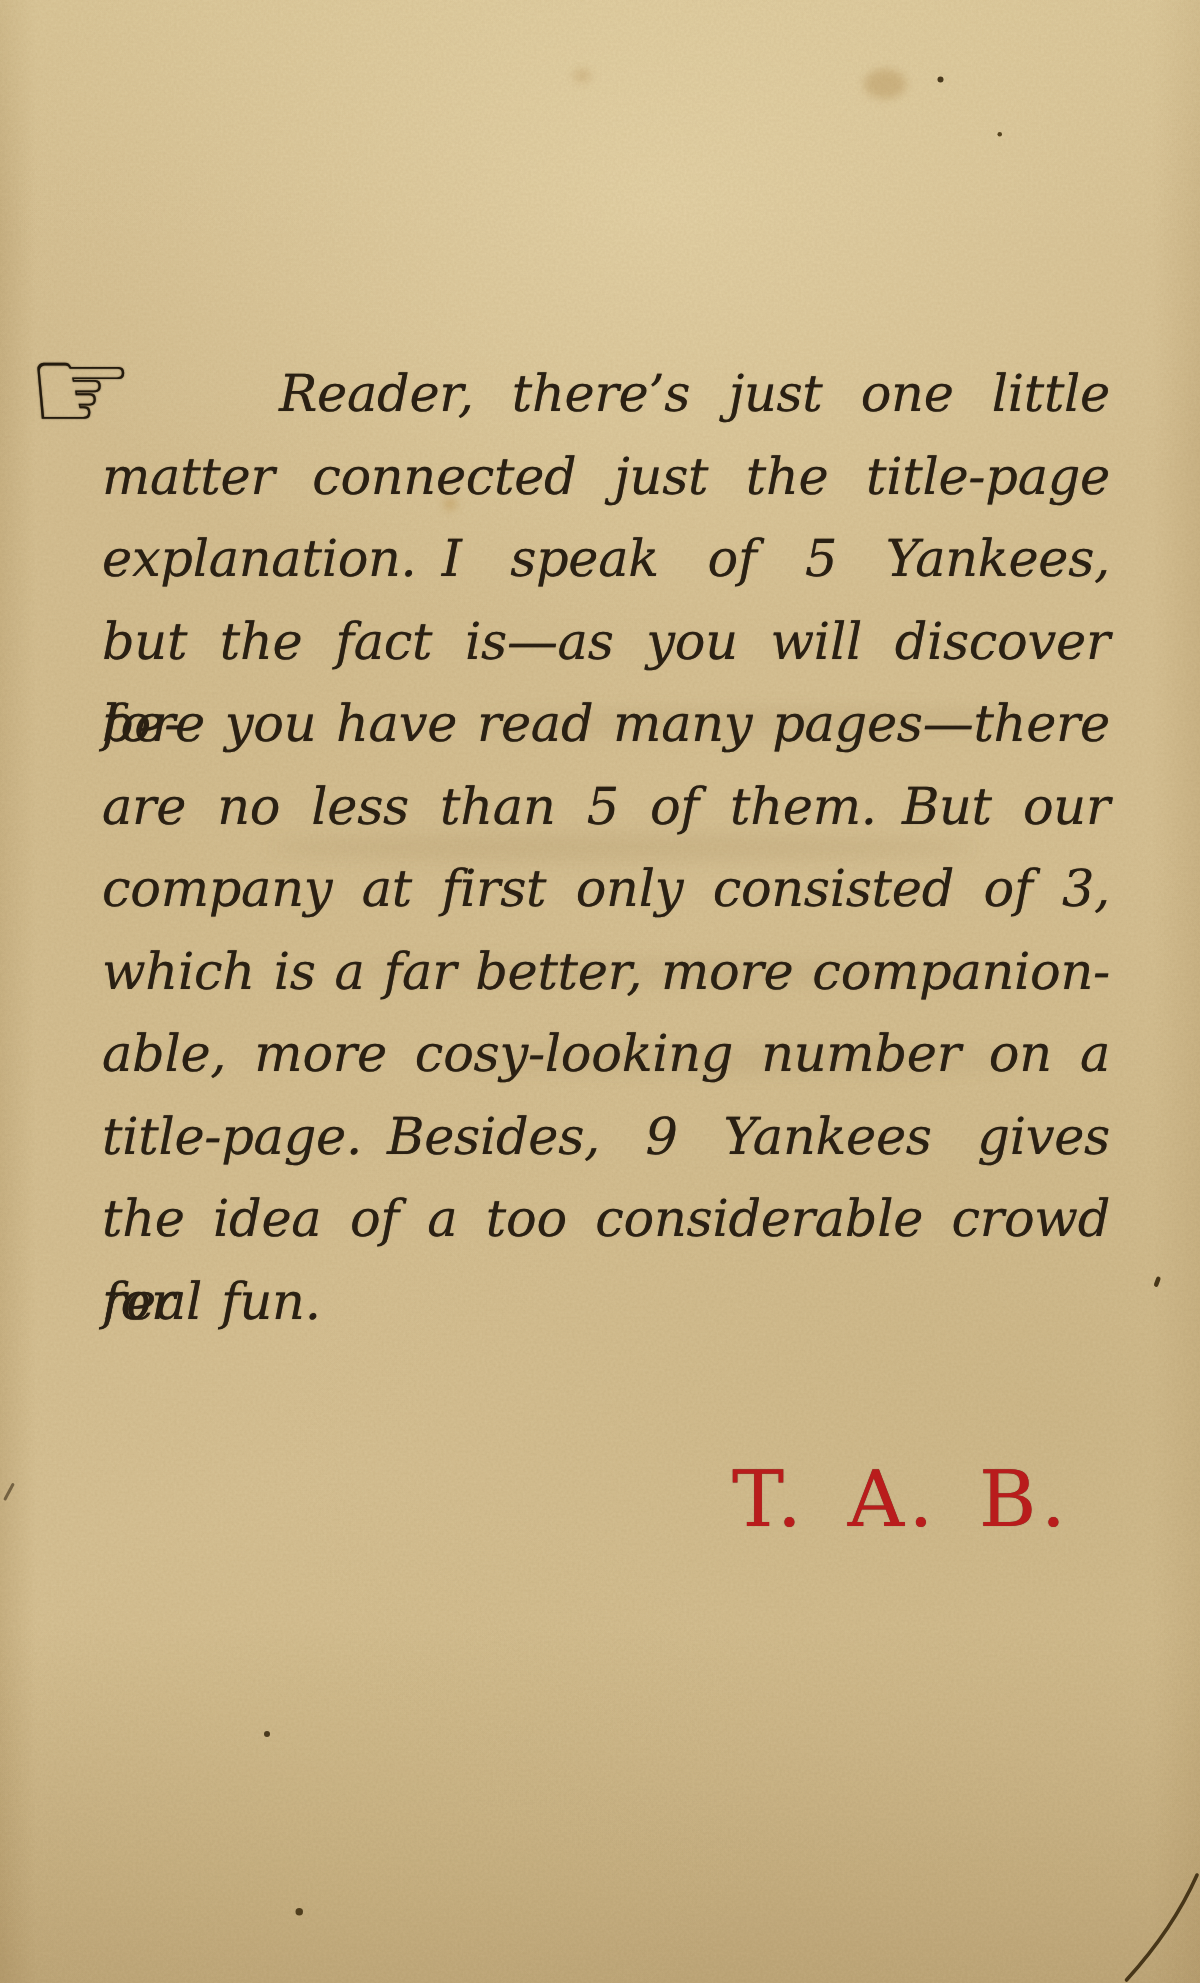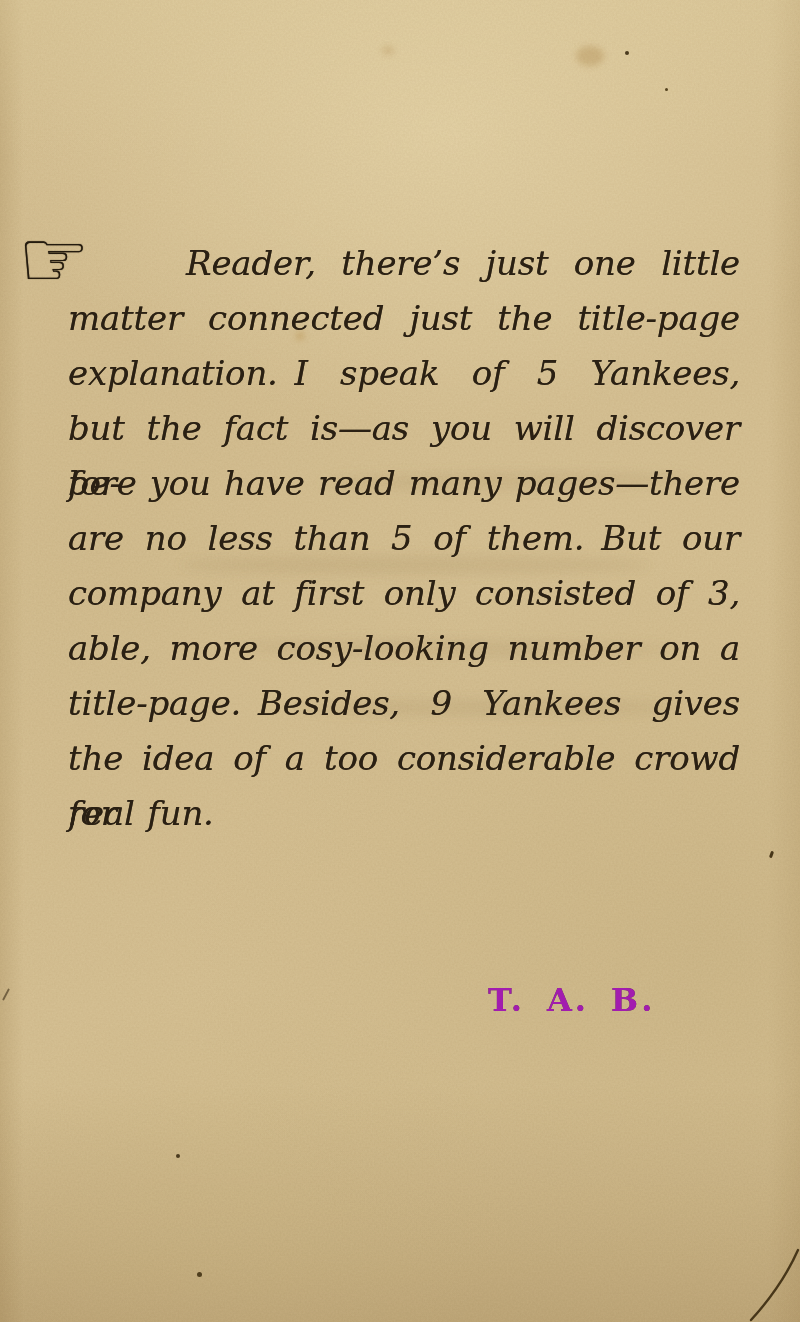--- a/index.html
+++ b/index.html
@@ -30,24 +30,23 @@
   .line-first { position:relative; }
   .line-first .ltext { display:block; padding-left:118px; text-align:justify; text-align-last:justify; }
   .manicule {
     position:absolute; left:-50px; top:-16px;
     font-family:"DejaVu Sans", sans-serif; font-style:normal;
     font-size:80px; line-height:80px; color:#241b0e;
     text-shadow:0 0 1px rgba(36,27,14,0.8);
   }
   .signature {
     position:absolute; left:488px; top:980px;
-    font-style:normal; font-size:32px; line-height:40px;
-    letter-spacing:3px; word-spacing:8px; color:#a21caf;
+    font-style:normal; font-size:52px; line-height:40px;
+    letter-spacing:3px; word-spacing:8px; color:#b91c1c;
     text-shadow:0 0 0.5px rgba(36,28,16,0.7);
-    font-weight:bold;
   }
 
   
   .ghost { position:absolute; background:rgba(128,103,57,0.11); filter:blur(6px); border-radius:50%; pointer-events:none; }
   .ghost1 { left:320px; top:472px; width:380px; height:18px; transform:rotate(-0.5deg); }
   .ghost2 { left:180px; top:556px; width:470px; height:18px; }
   .ghost3 { left:230px; top:640px; width:440px; height:16px; transform:rotate(0.4deg); }
   .ghost4 { left:300px; top:700px; width:380px; height:15px; }
   .speck { position:absolute; border-radius:50%; background:#4a3a1e; }
   .s1 { left:625px; top:51px; width:4px; height:4px; }
@@ -82,20 +81,21 @@
   <div class="line line-first">
     <span class="manicule">☞</span>
     <span class="ltext">Reader, there’s just one little</span>
   </div>
   <div class="line">matter connected just the title-page</div>
   <div class="line">explanation. I speak of 5 Yankees,</div>
   <div class="line">but the fact is—as you will discover be-</div>
   <div class="line">fore you have read many pages—there</div>
   <div class="line">are no less than 5 of them. But our</div>
   <div class="line">company at first only consisted of 3,</div>
+  <div class="line">which is a far better, more companion-</div>
   <div class="line">able, more cosy-looking number on a</div>
   <div class="line">title-page. Besides, 9 Yankees gives</div>
   <div class="line">the idea of a too considerable crowd for</div>
   <div class="line last">real fun.</div>
 </div>
 
 <div class="signature">T. A. B.</div>
 
 <div class="speck s1"></div>
 <div class="speck s2"></div>

